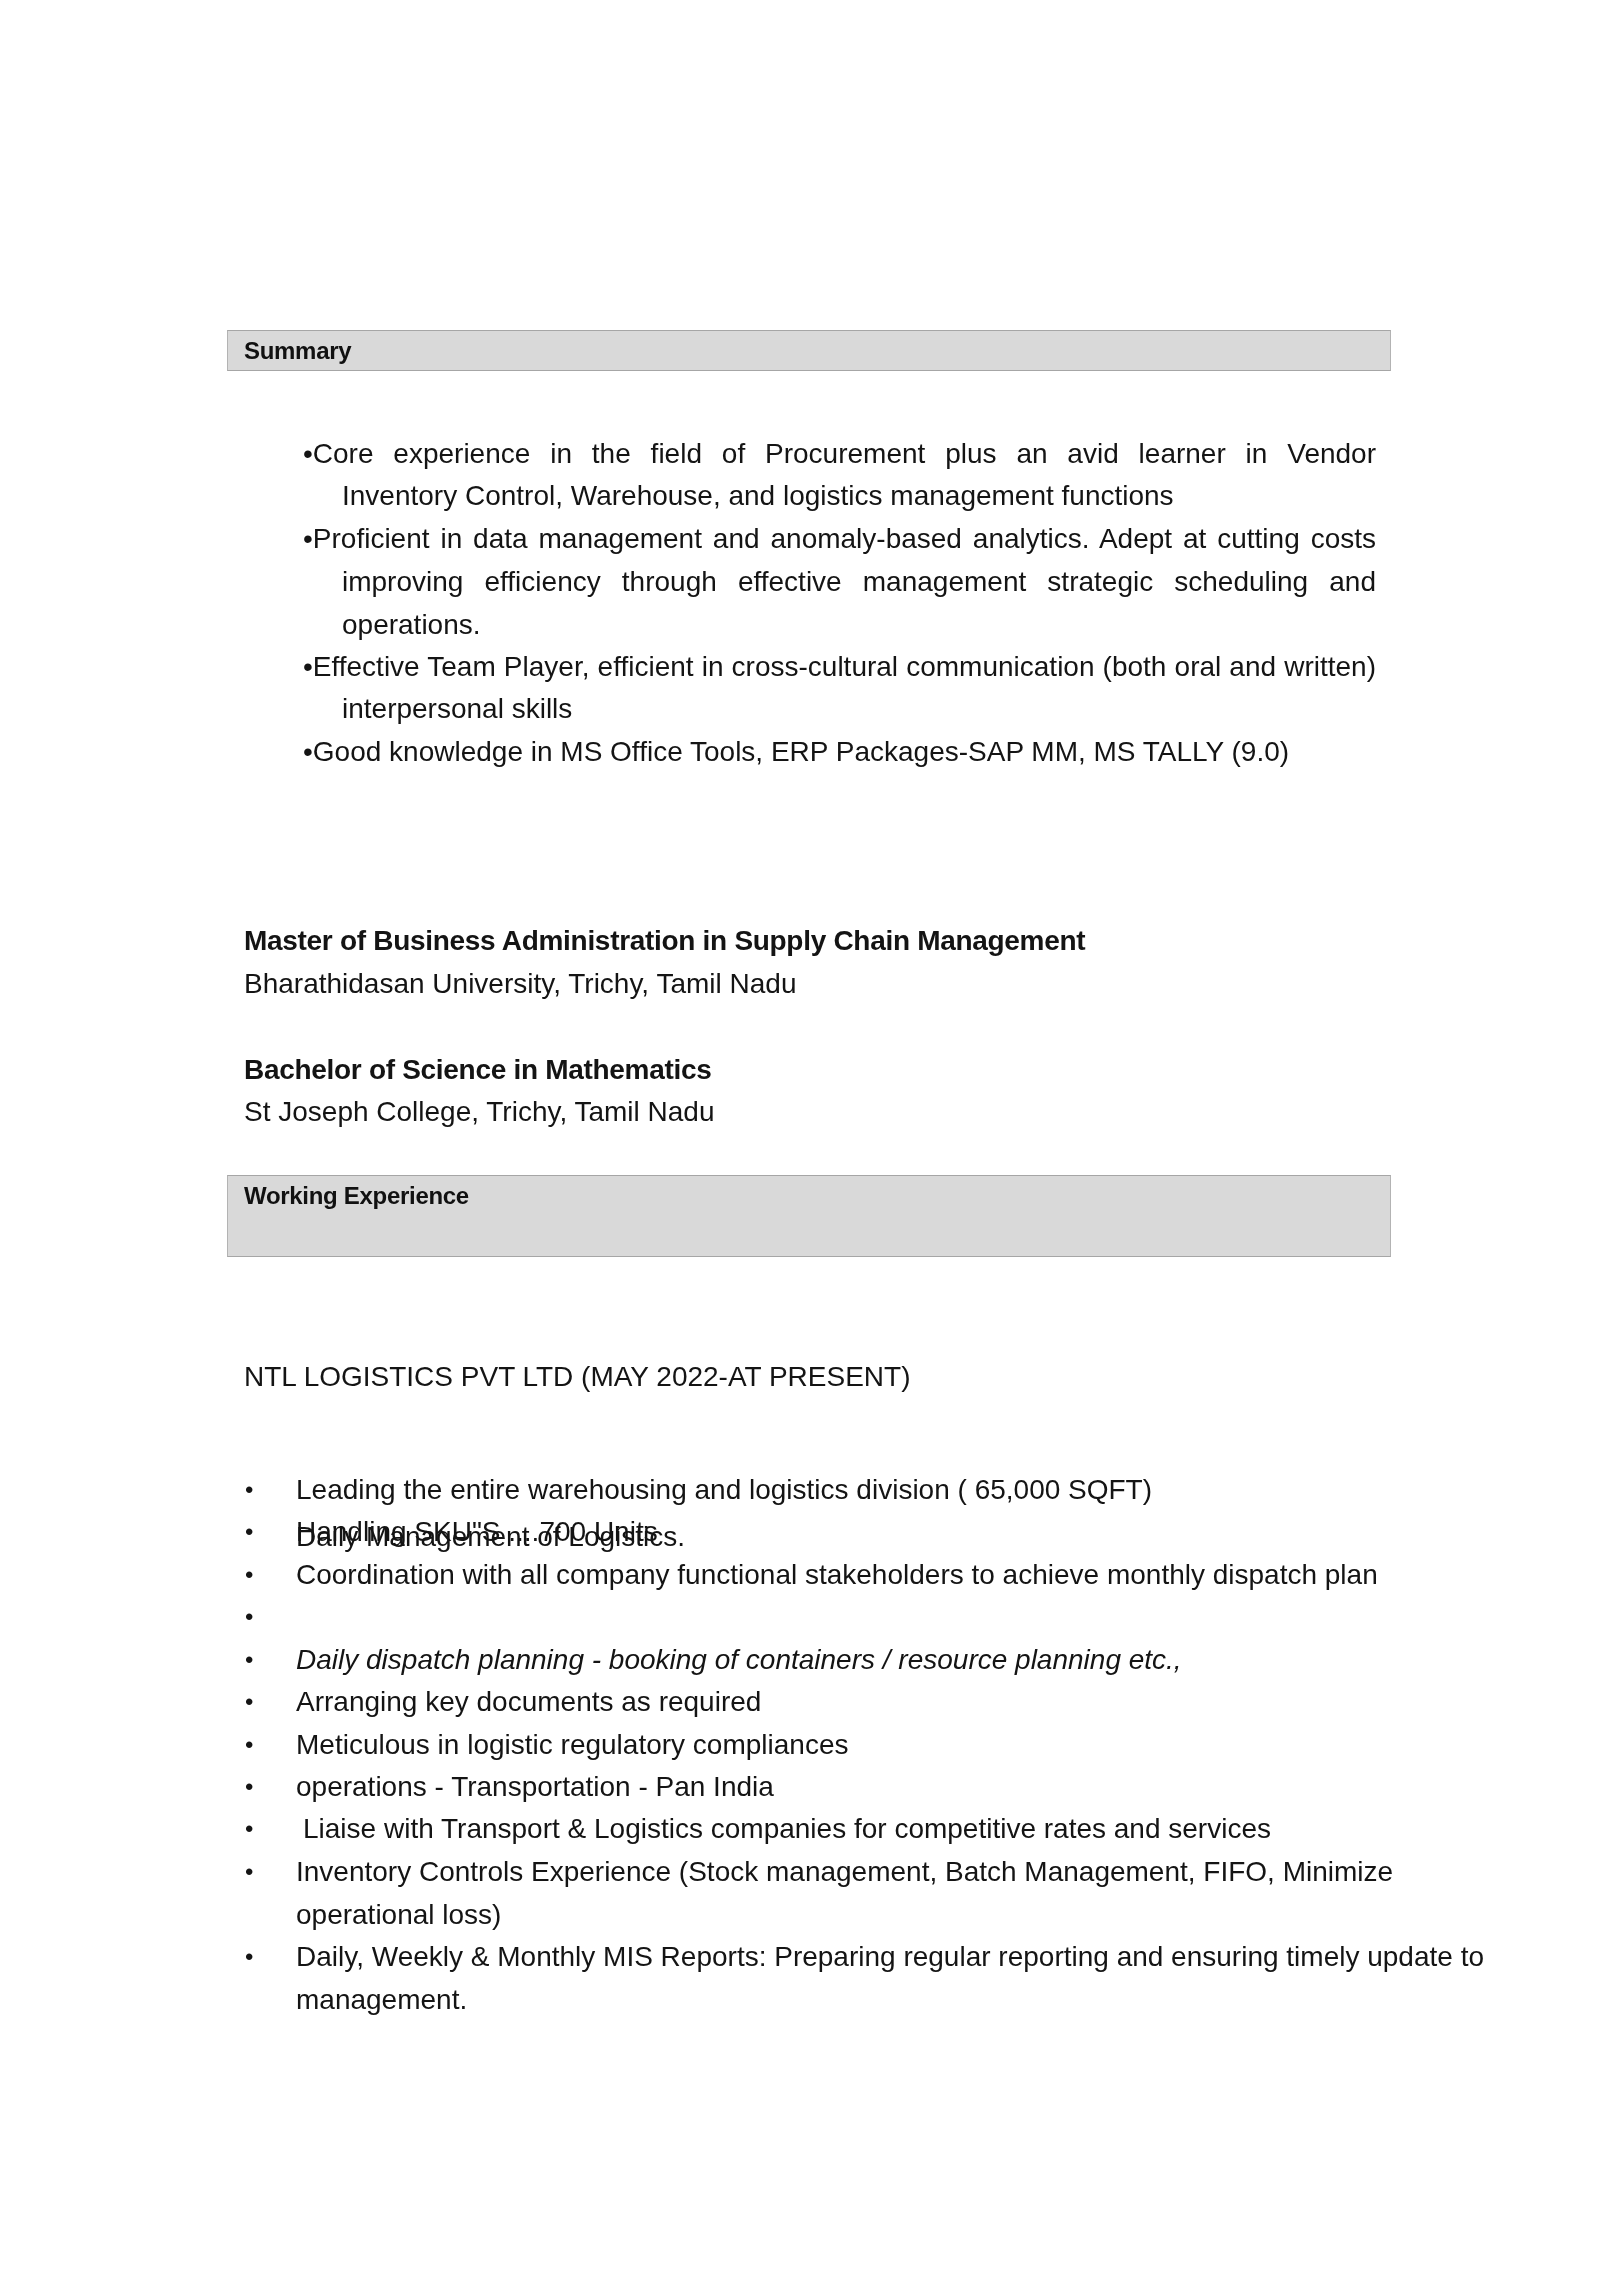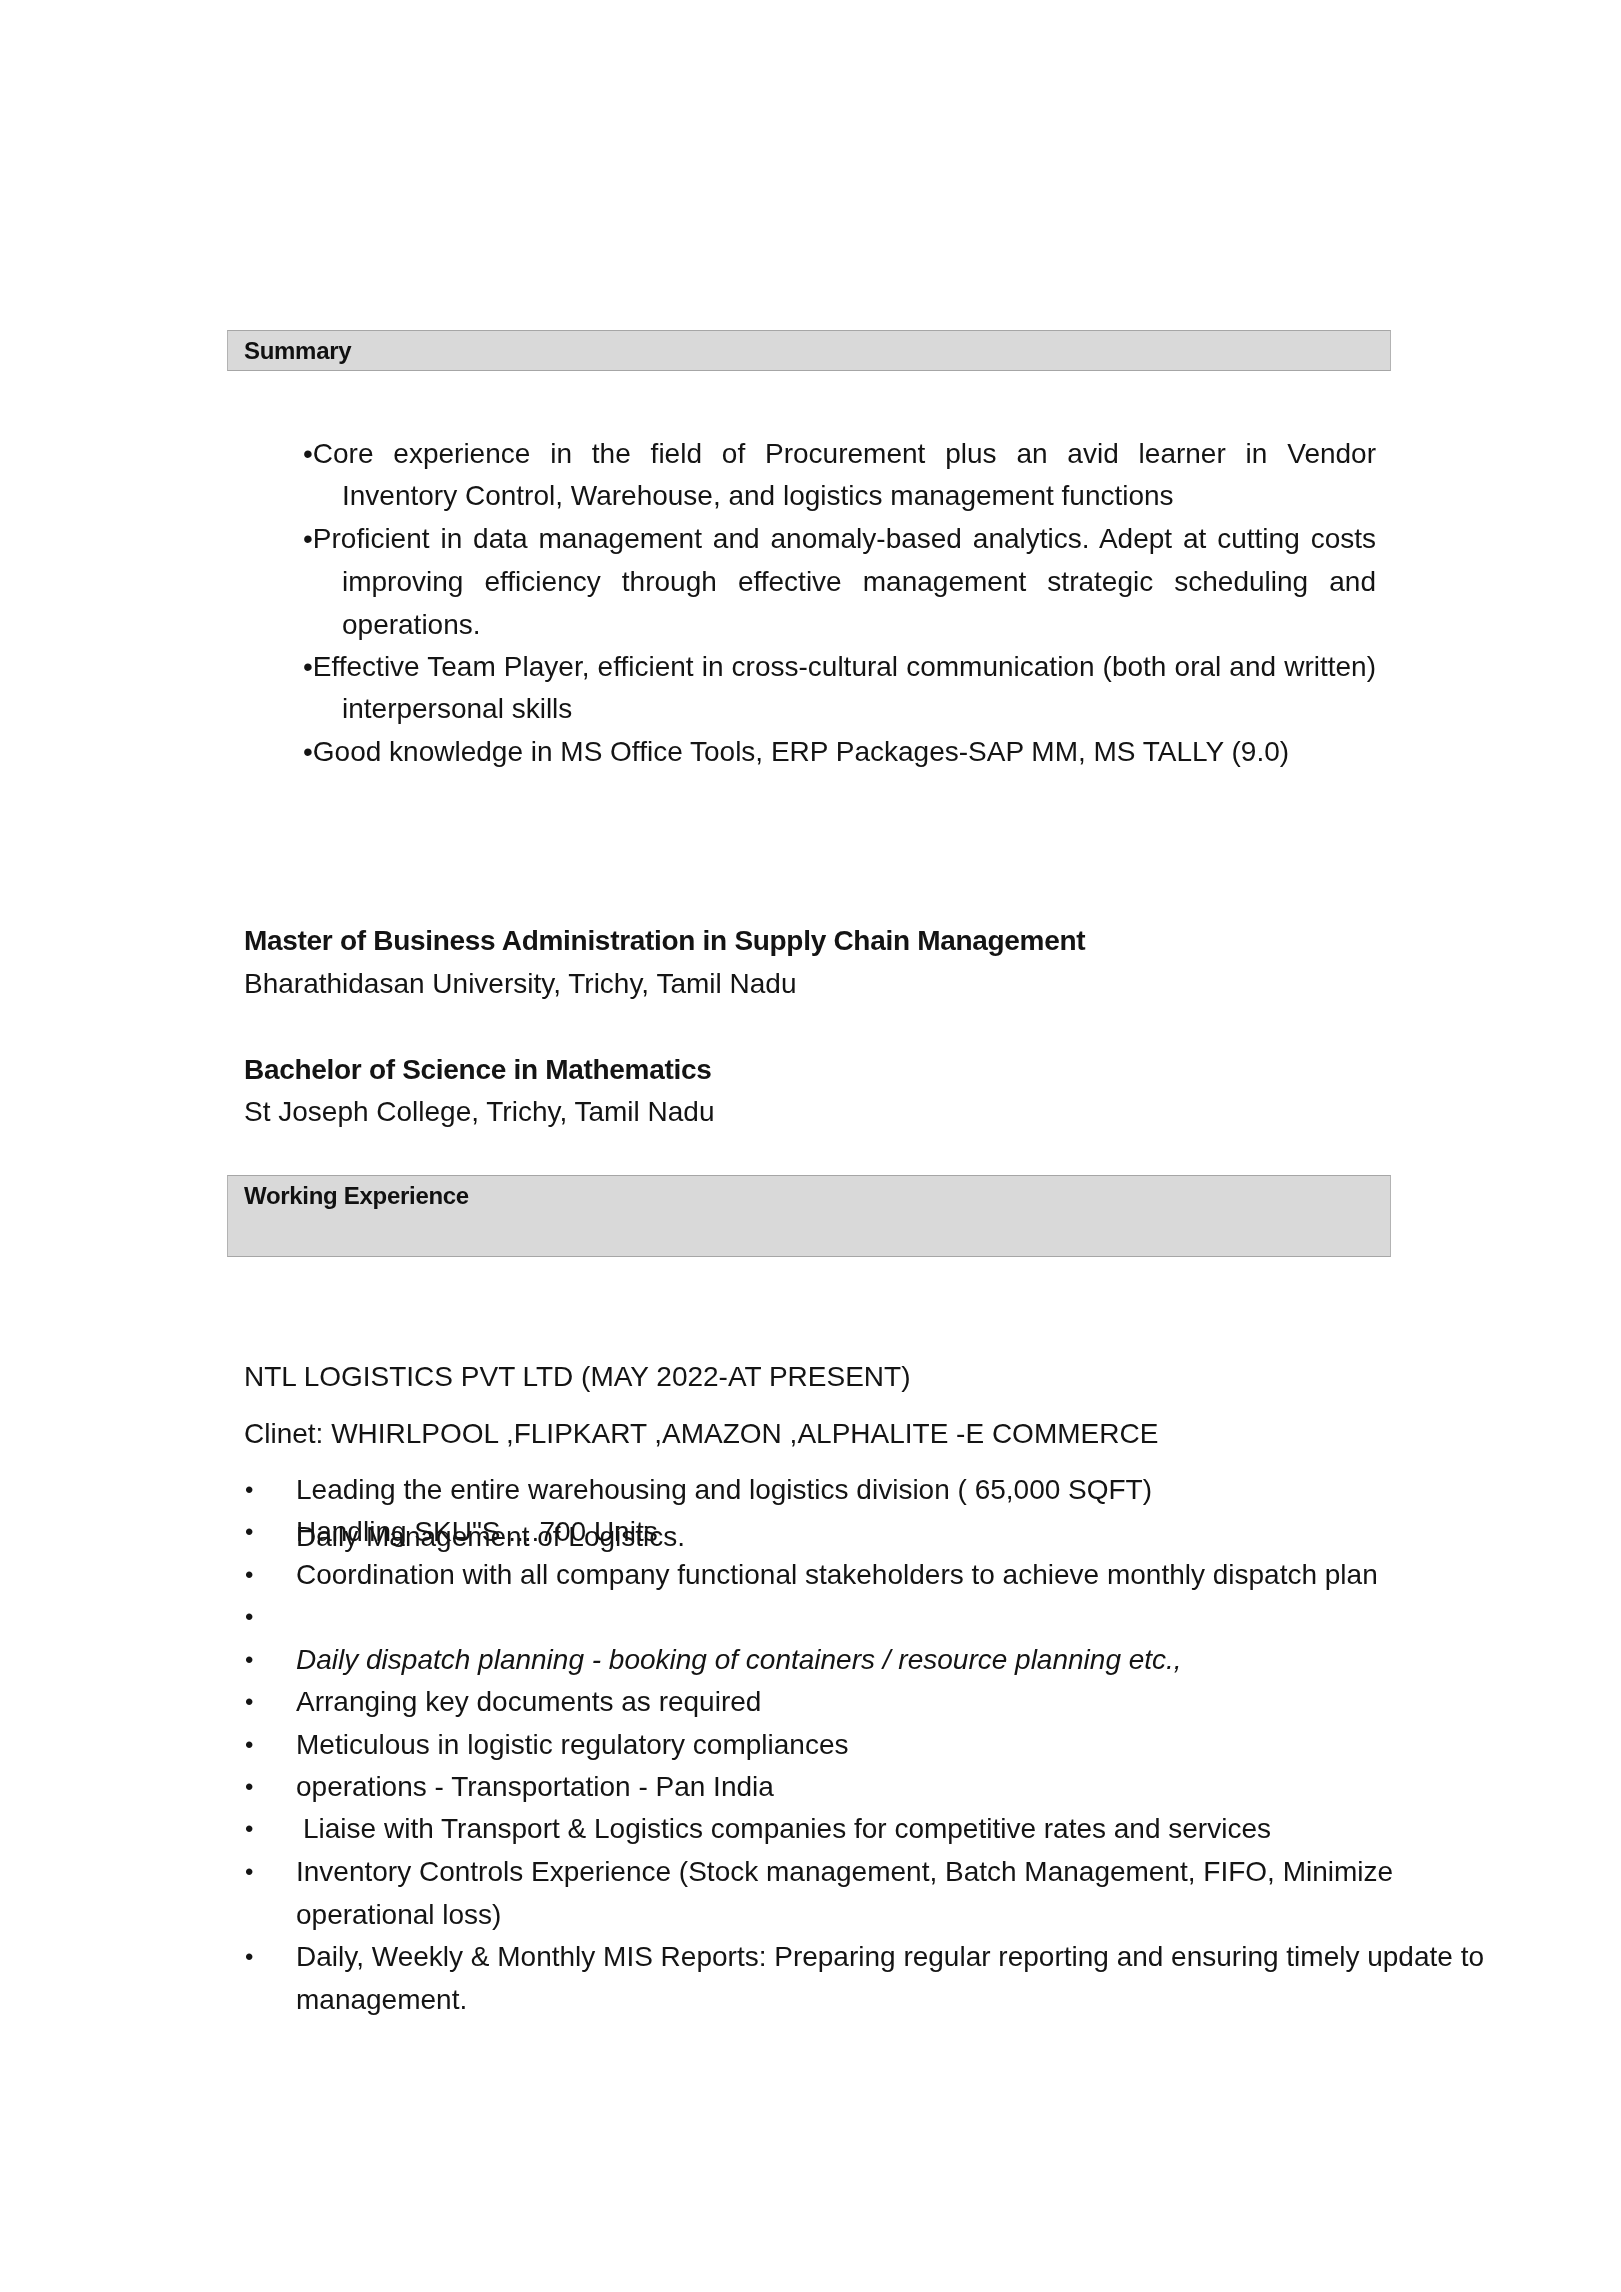--- a/index.html
+++ b/index.html
@@ -44,21 +44,20 @@
   <div>
     <div class="line bold" style="left:244px;top:1055px;">Bachelor of Science in Mathematics</div>
     <div class="line" style="left:244px;top:1097px;">St Joseph College, Trichy, Tamil Nadu</div>
   </div>
 
   <div class="section-bar" style="top:1175px;height:82px;">
     <span class="section-title" style="top:4.5px;">Working Experience</span>
   </div>
 
   <div class="line" style="left:244px;top:1362px;">NTL LOGISTICS PVT LTD (MAY 2022-AT PRESENT)</div>
-  <div class="line" style="left:244px;top:1419px;">Clinet: WHIRLPOOL ,FLIPKART ,AMAZON ,ALPHALITE -E COMMERCE</div>
 
   <div>
 
     <span class="bullet-dot" style="left:245px;top:1475px;">•</span>
     <div class="line" style="left:296px;top:1475px;">Leading the entire warehousing and logistics division ( 65,000 SQFT)</div>
 
     <span class="bullet-dot" style="left:245px;top:1517px;">•</span>
     <div class="line" style="left:296px;top:1517px;">Handling SKU"S ....700 Units</div>
 
     <span class="bullet-dot" style="left:245px;top:1560px;">•</span>

